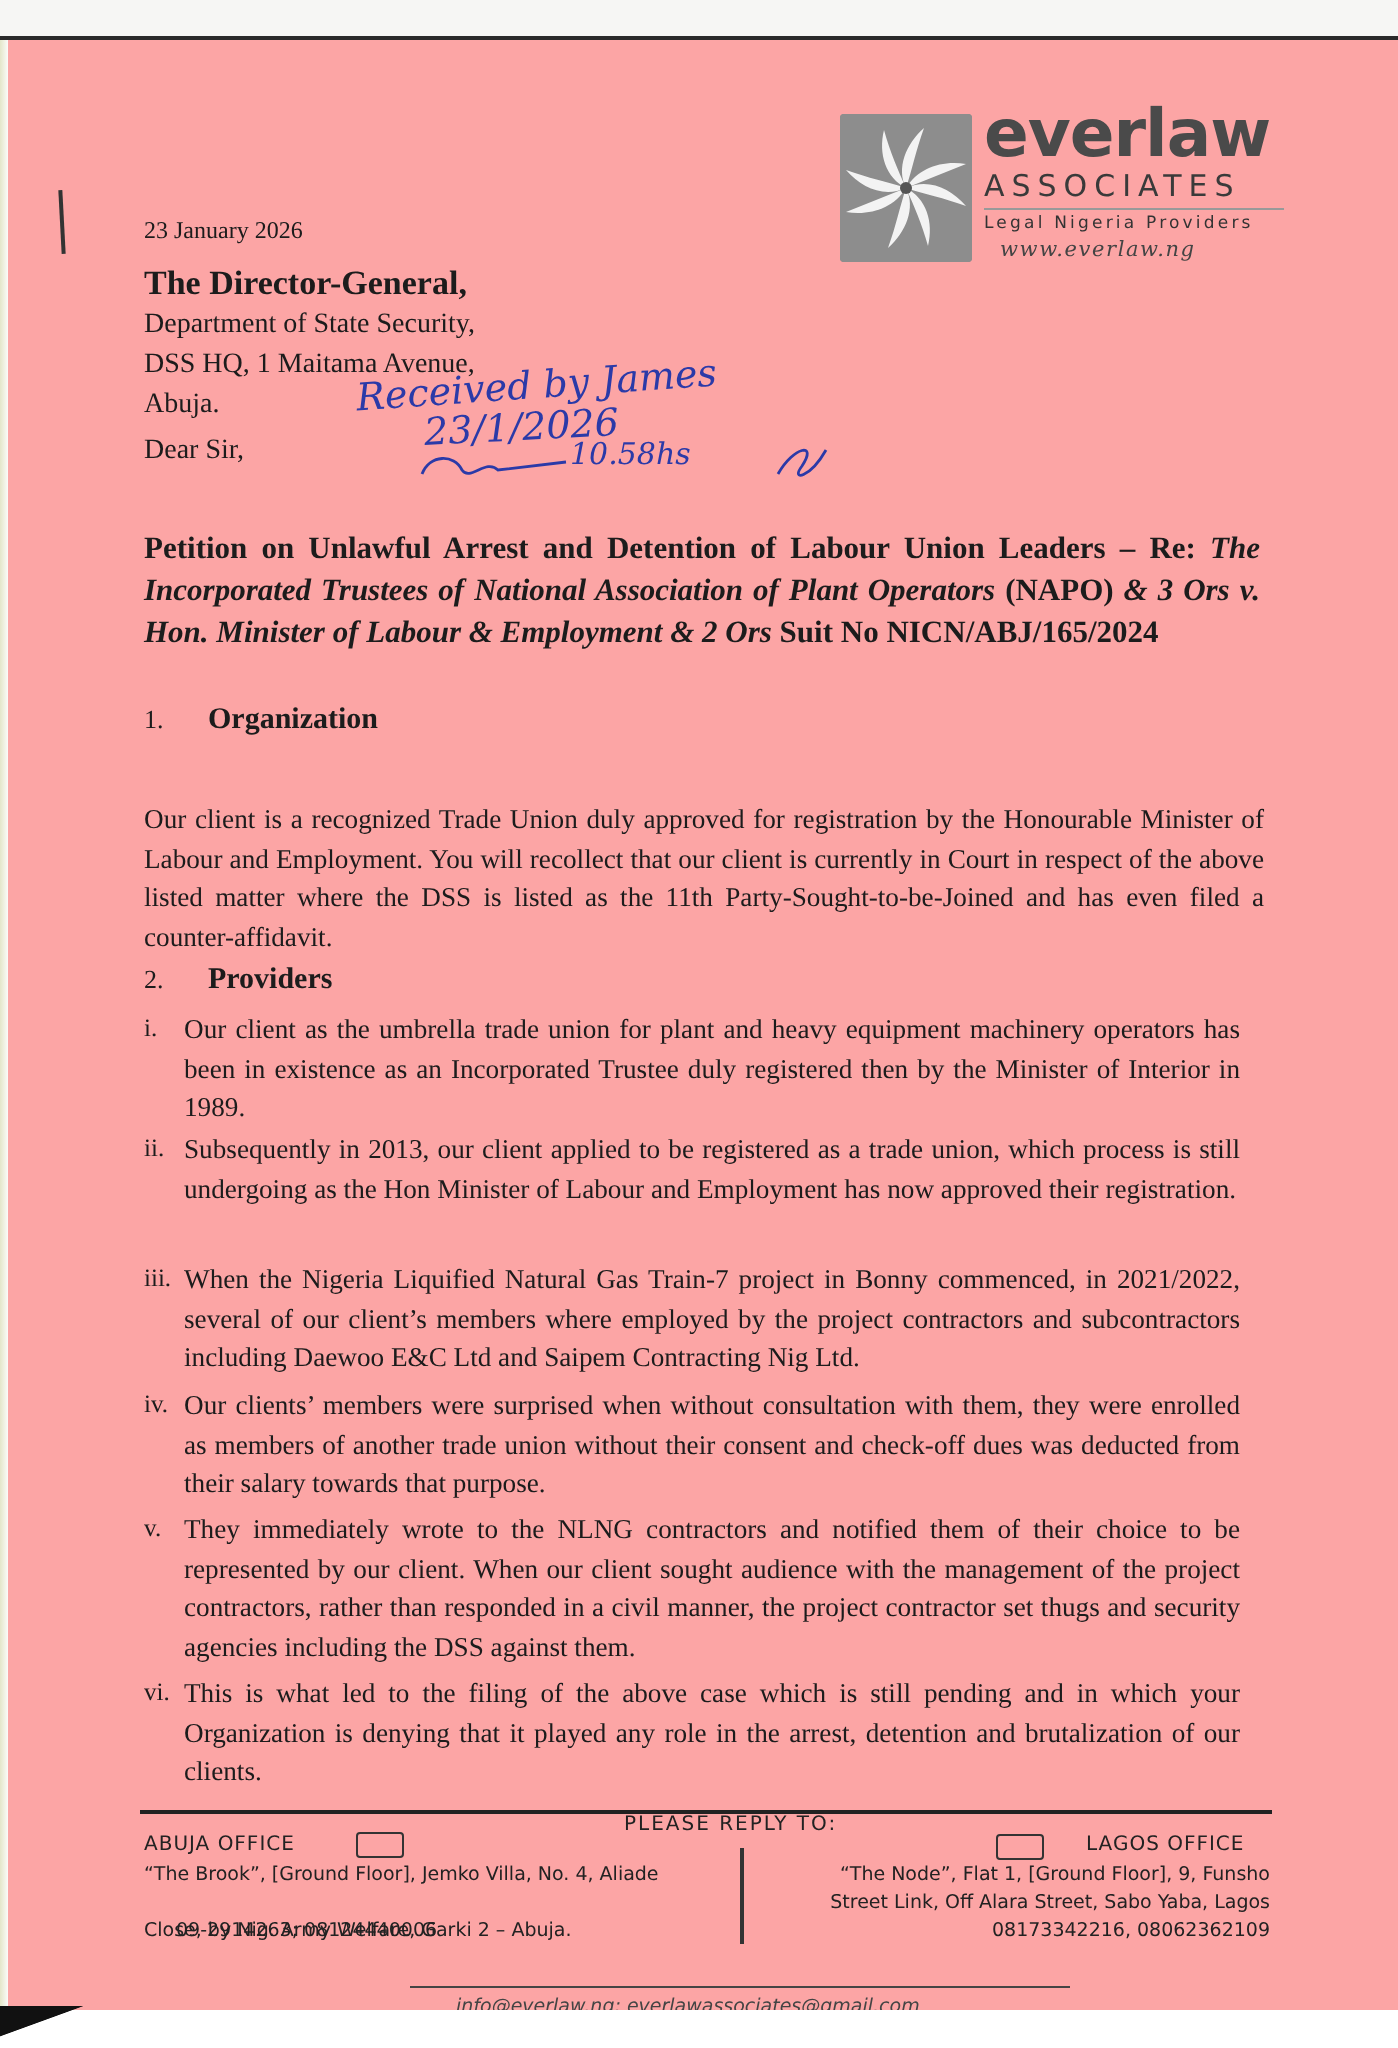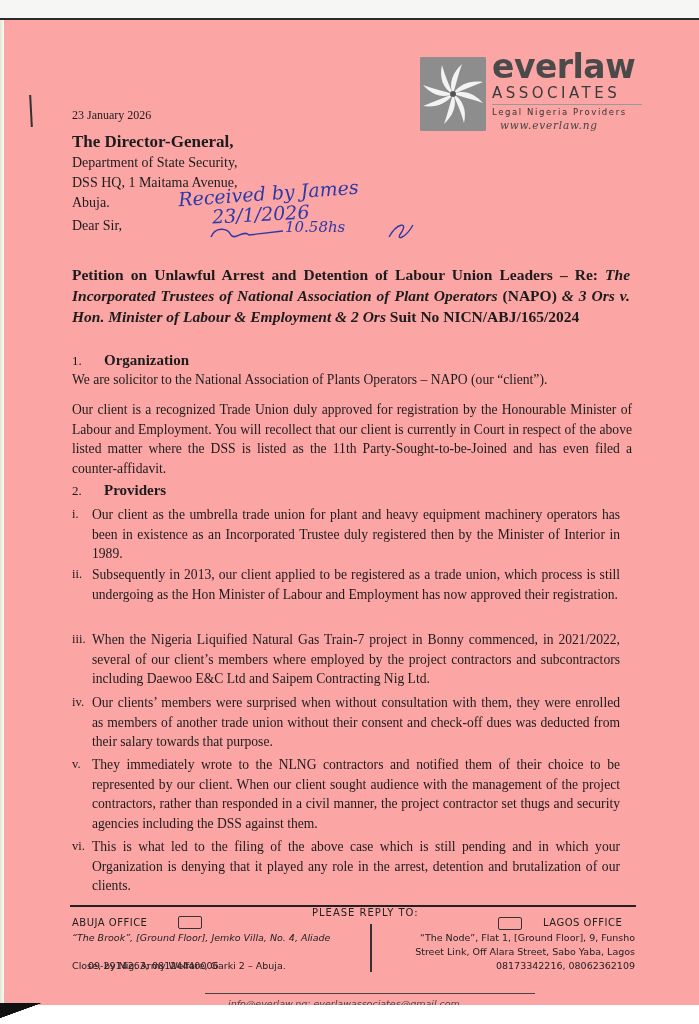--- a/index.html
+++ b/index.html
@@ -133,21 +133,20 @@
   <div class="subject">
     <span>Petition on Unlawful Arrest and Detention of Labour Union Leaders – Re:</span>
     <span class="it">The Incorporated Trustees of National Association of Plant Operators</span><span> (NAPO)</span>
     <span class="it">&amp; 3 Ors v. Hon. Minister of Labour &amp; Employment &amp; 2 Ors</span><span> Suit No</span>
     <span>NICN/ABJ/165/2024</span>
   </div>
 
   <div class="sec-head" style="top:332px">
     <span class="num">1.</span><span>Organization</span>
   </div>
-  <div class="para" style="top:350px">We are solicitor to the National Association of Plants Operators – NAPO (our “client”).</div>
   <div class="para" style="top:380px">Our client is a recognized Trade Union duly approved for registration by the Honourable Minister of Labour and Employment. You will recollect that our client is currently in Court in respect of the above listed matter where the DSS is listed as the 11th Party-Sought-to-be-Joined and has even filed a counter-affidavit.</div>
 
   <div class="sec-head" style="top:462px">
     <span class="num">2.</span><span>Providers</span>
   </div>
 
   <div class="item" style="top:485px">
     <span class="roman">i.</span>
     <span class="body">Our client as the umbrella trade union for plant and heavy equipment machinery operators has been in existence as an Incorporated Trustee duly registered then by the Minister of Interior in 1989.</span>
   </div>
@@ -170,21 +169,21 @@
   <div class="item" style="top:817px">
     <span class="roman">vi.</span>
     <span class="body">This is what led to the filing of the above case which is still pending and in which your Organization is denying that it played any role in the arrest, detention and brutalization of our clients.</span>
   </div>
 
   <div class="footer-rule"></div>
   <div class="footer-hand please">PLEASE REPLY TO:</div>
 
   <div class="footer-hand" style="left:72px; top:897px; font-size:10px; letter-spacing:0.5px;">ABUJA OFFICE</div>
   <div class="office-box" style="left:178px; top:896px;"></div>
-  <div class="footer-hand" style="left:72px; top:912px;font-style:italic;">“The Brook”, [Ground Floor], Jemko Villa, No. 4, Aliade</div>
+  <div class="footer-hand" style="left:72px; top:912px;">“The Brook”, [Ground Floor], Jemko Villa, No. 4, Aliade</div>
   <div class="footer-hand" style="left:72px; top:940px;">Close, by Nig. Army Welfare, Garki 2 – Abuja.</div>
   <div class="footer-hand" style="left:88px; top:940px;">09-2914263; 08124440006</div>
 
   <div class="divider-v"></div>
 
   <div class="office-box" style="left:498px; top:897px;"></div>
   <div class="footer-hand" style="left:543px; top:897px; font-size:10px; letter-spacing:0.5px;">LAGOS OFFICE</div>
   <div class="footer-hand" style="right:64px; top:912px; text-align:right;">“The Node”, Flat 1, [Ground Floor], 9, Funsho</div>
   <div class="footer-hand" style="right:64px; top:926px; text-align:right;">Street Link, Off Alara Street, Sabo Yaba, Lagos</div>
   <div class="footer-hand" style="right:64px; top:940px; text-align:right;">08173342216, 08062362109</div>

